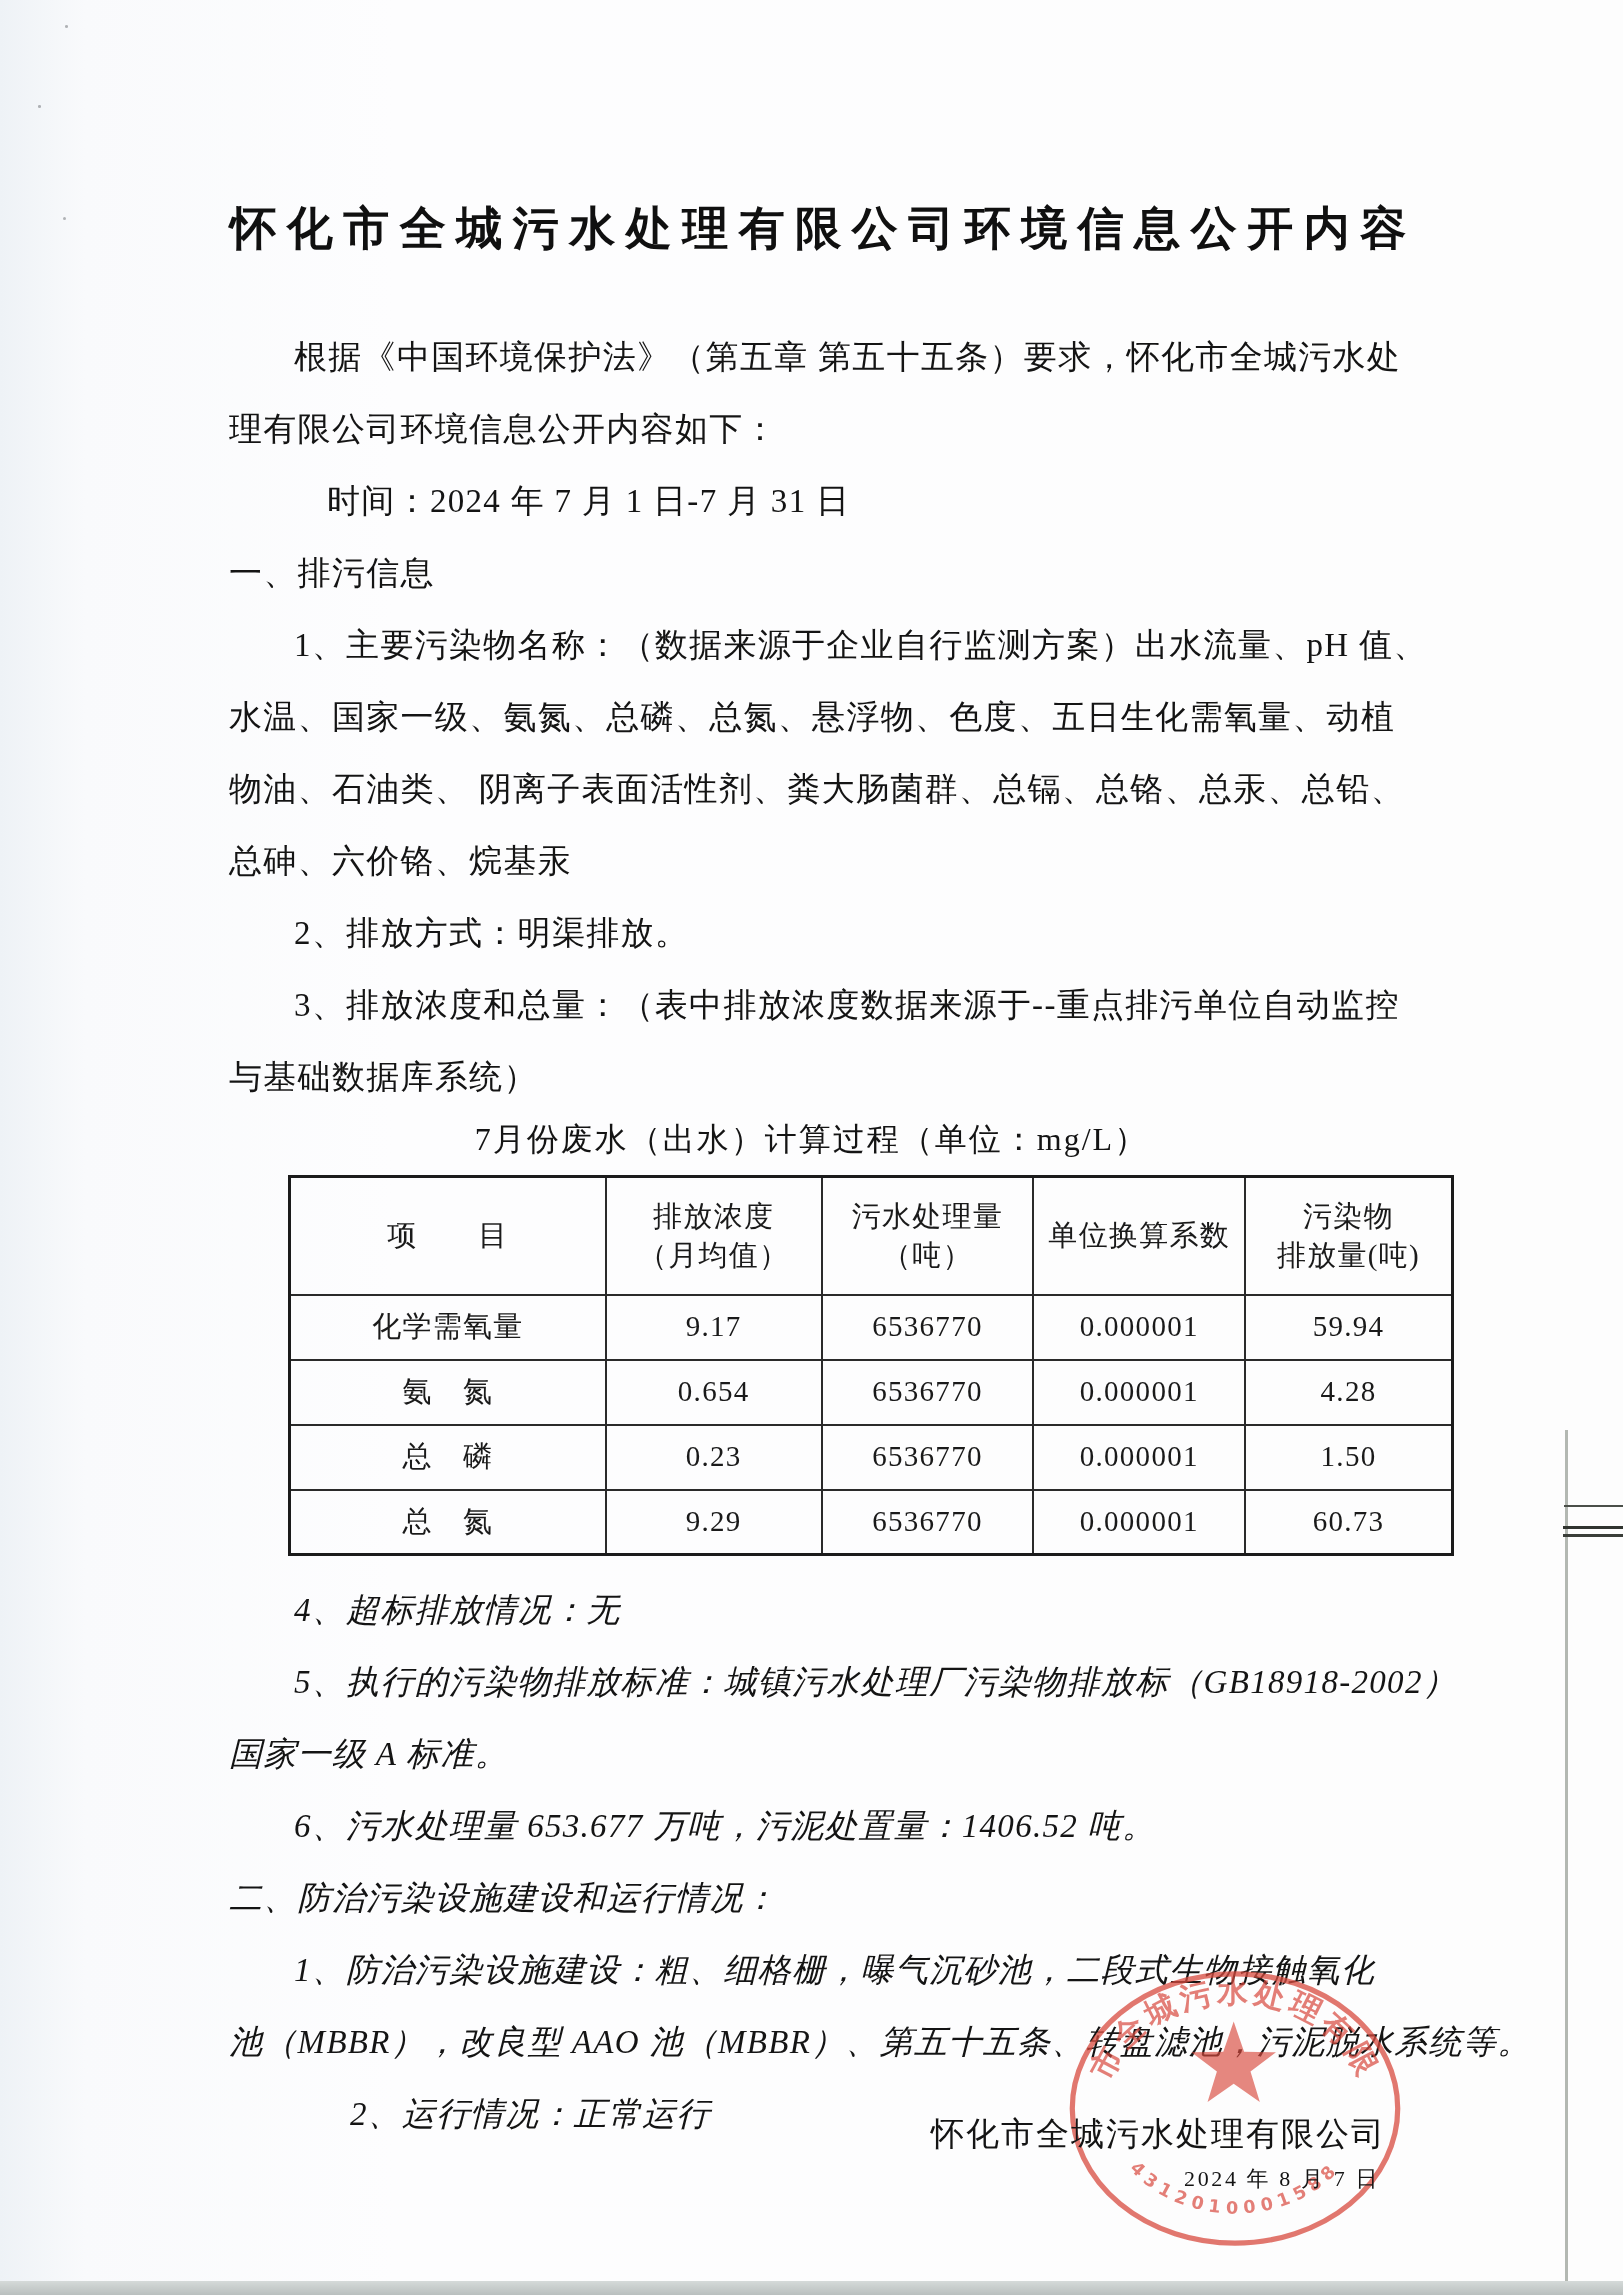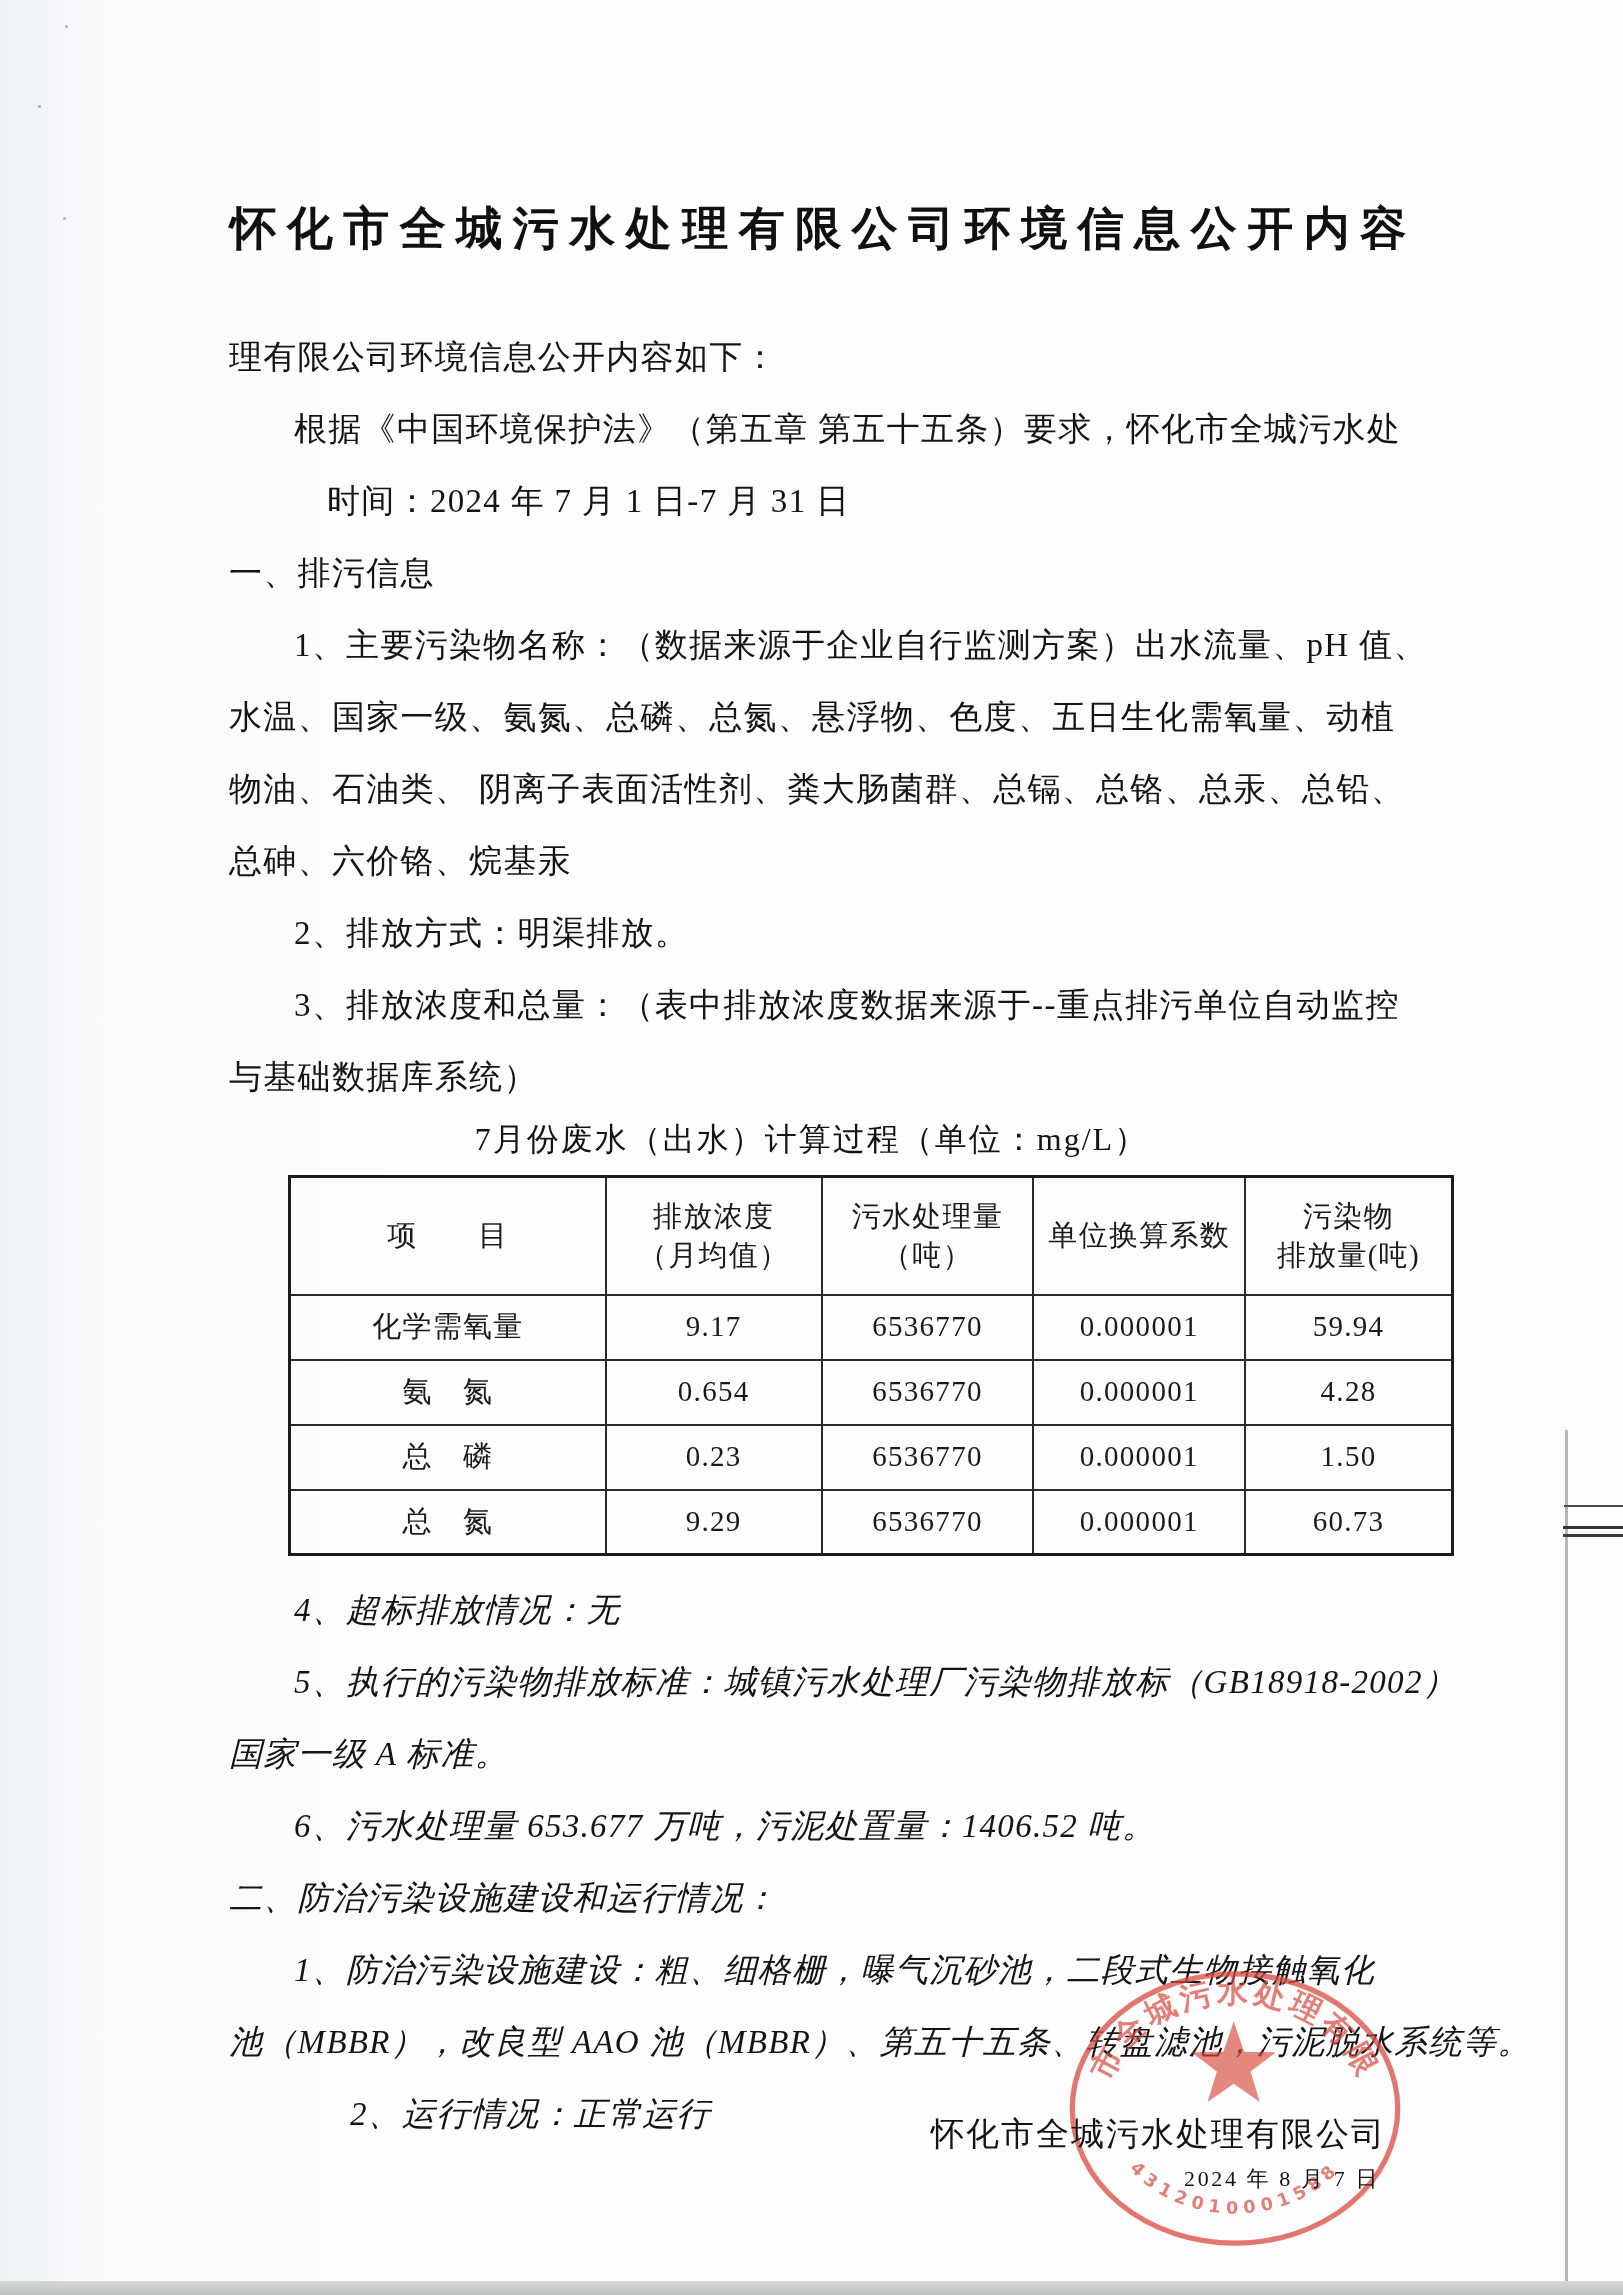--- a/index.html
+++ b/index.html
@@ -87,22 +87,22 @@
 
 <div class="page">
 
   <div class="speck sp1"></div>
   <div class="speck sp2"></div>
   <div class="speck sp3"></div>
 
   <div class="doc-title">怀化市全城污水处理有限公司环境信息公开内容</div>
 
   <div class="textblock tb1">
+    <div class="line ind2">根据《中国环境保护法》（第五章 第五十五条）要求，怀化市全城污水处</div>
     <div class="line ind0">理有限公司环境信息公开内容如下：</div>
-    <div class="line ind2">根据《中国环境保护法》（第五章 第五十五条）要求，怀化市全城污水处</div>
     <div class="line ind3">时间：2024 年 7 月 1 日-7 月 31 日</div>
     <div class="line ind0">一、排污信息</div>
     <div class="line ind2">1、主要污染物名称：（数据来源于企业自行监测方案）出水流量、pH 值、</div>
     <div class="line ind0">水温、国家一级、氨氮、总磷、总氮、悬浮物、色度、五日生化需氧量、动植</div>
     <div class="line ind0">物油、石油类、 阴离子表面活性剂、粪大肠菌群、总镉、总铬、总汞、总铅、</div>
     <div class="line ind0">总砷、六价铬、烷基汞</div>
     <div class="line ind2">2、排放方式：明渠排放。</div>
     <div class="line ind2">3、排放浓度和总量：（表中排放浓度数据来源于--重点排污单位自动监控</div>
     <div class="line ind0">与基础数据库系统）</div>
   </div>

